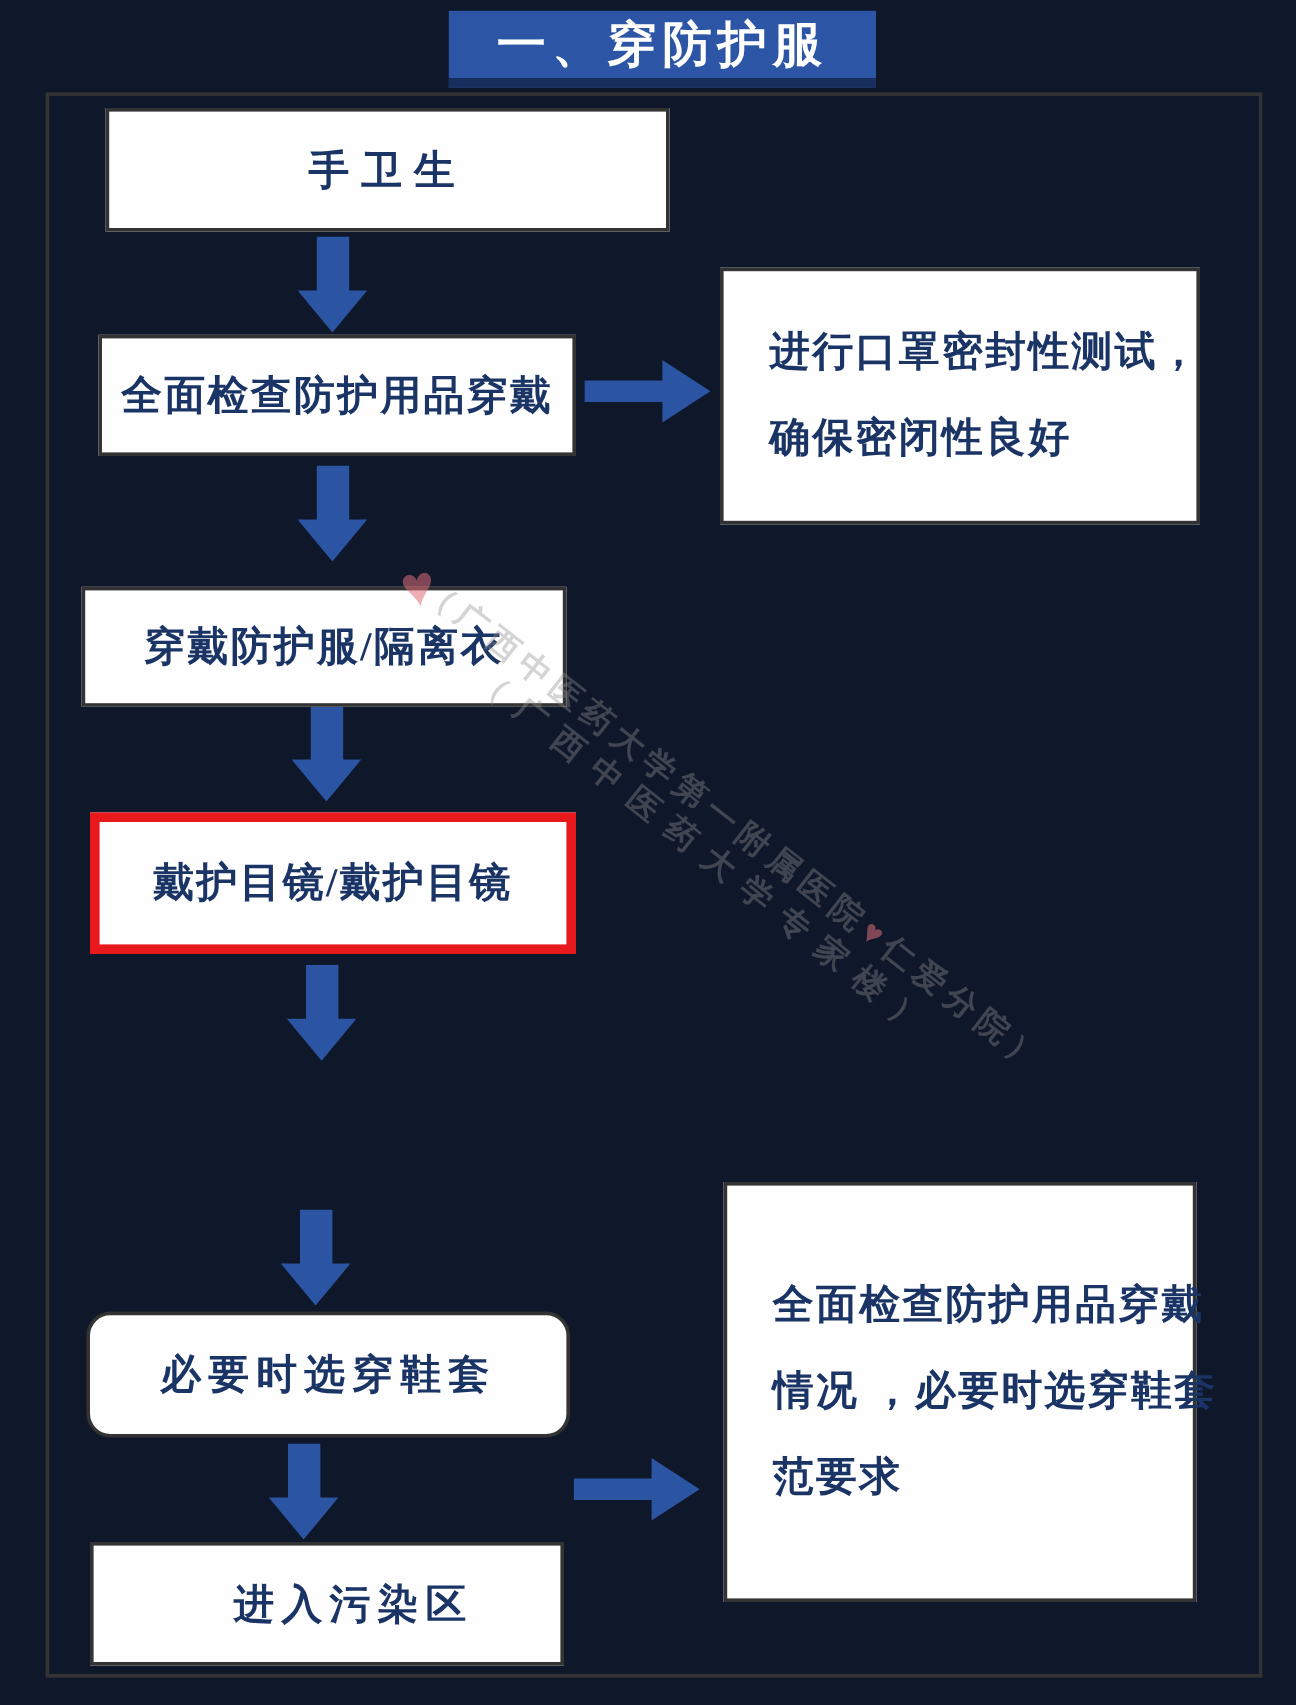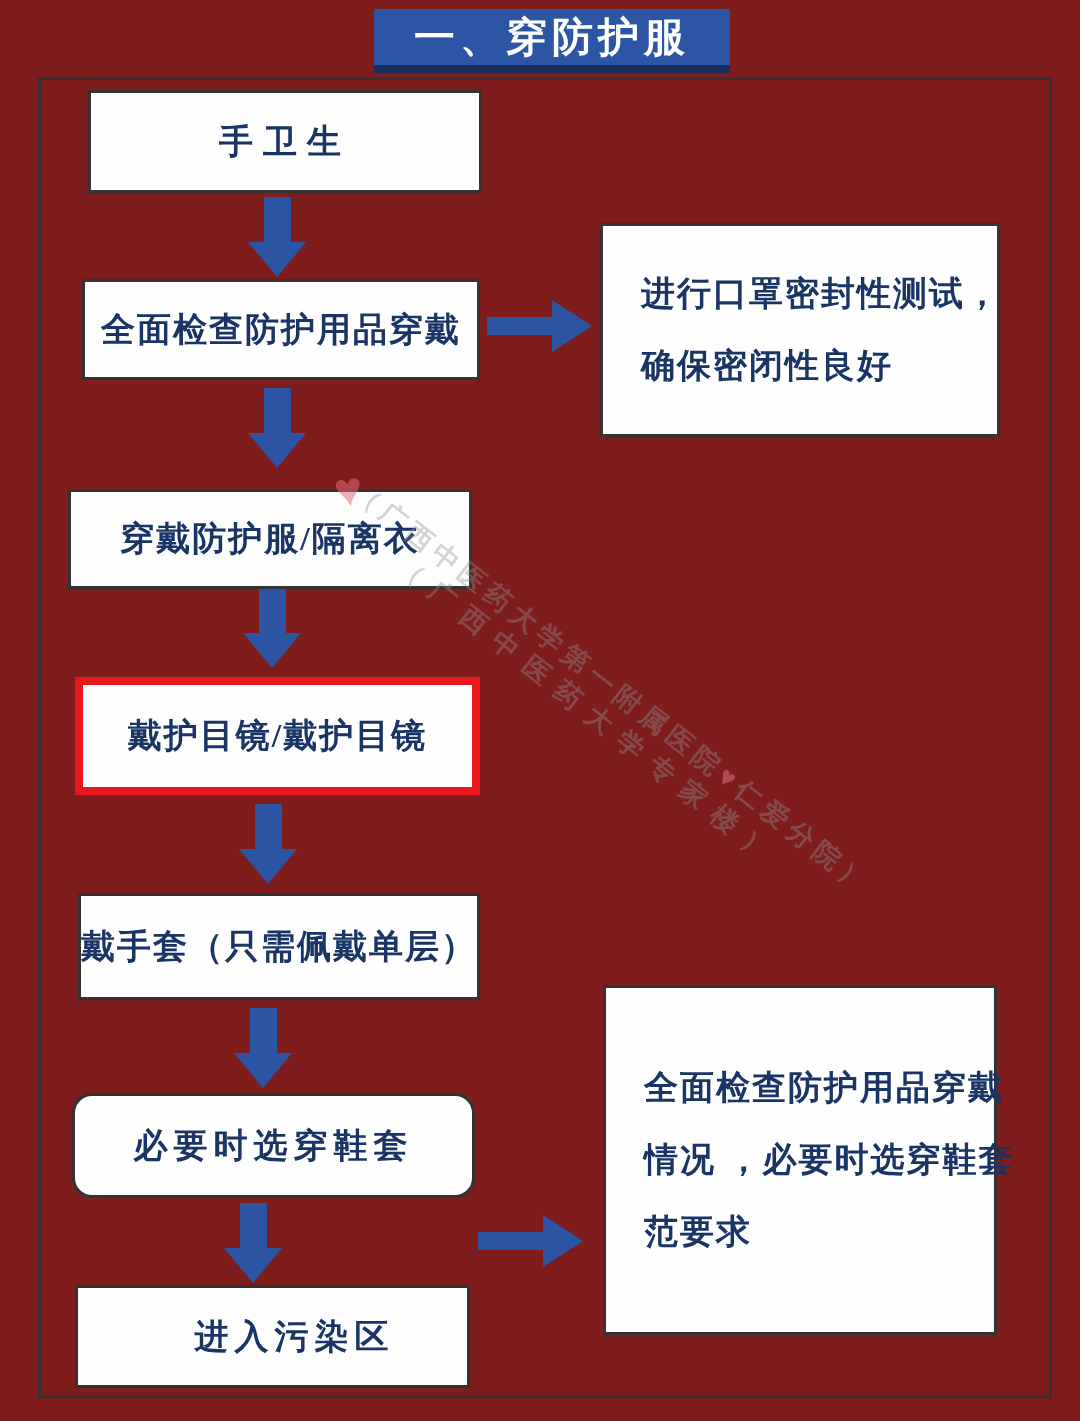--- a/index.html
+++ b/index.html
@@ -1,20 +1,20 @@
 <!DOCTYPE html>
 <html style="--banner-blue: #2c55a5; --banner-shadow: #182f5e; --arrow-blue: #2b54a2; --text-navy: #1b3466; --border-dark: #333333; --highlight-red: #e8191d; --watermark-gray: rgba(145,145,145,0.38); --watermark-pink: rgba(222,110,120,0.55);"><head>
 <meta charset="utf-8">
 <style>
   html, body { margin: 0; padding: 0; background: #ffffff; }
   .stage {
     position: relative;
     width: 1080px;
     height: 1421px;
-    background: #7f1d1d;
+    background: #0f172a;
     overflow: hidden;
     font-family: "Liberation Serif", "DejaVu Serif", serif;
   }
 
   
   .banner {
     position: absolute;
     left: 374px; top: 9px;
     width: 356px; height: 56px;
     background: var(--banner-blue);
@@ -50,21 +50,21 @@
   }
   .flow-box span {
     color: var(--text-navy);
     font-size: 34px;
     font-weight: bold;
     letter-spacing: 2px;
     white-space: nowrap;
   }
   .flow-box.highlight { border: 8px solid var(--highlight-red); }
 
-  .b1 { left: 88px;  top: 90px;   width: 394px; height: 103px; }
+  .b1 { left: 88px;  top: 90px;   width: 470px; height: 103px; }
   .b1 span { letter-spacing: 10px; }
   .b2 { left: 82px;  top: 279px;  width: 398px; height: 101px; }
   .b3 { left: 68px;  top: 489px;  width: 404px; height: 100px; }
   .b4 { left: 75px;  top: 677px;  width: 405px; height: 118px; }
   .b5 { left: 78px;  top: 893px;  width: 402px; height: 107px; }
   .b6 { left: 72px;  top: 1093px; width: 403px; height: 105px; border-radius: 20px; }
   .b6 span { letter-spacing: 6px; }
   .b7 { left: 75px;  top: 1285px; width: 395px; height: 103px; }
   .b7 span { letter-spacing: 6px; margin-left: 44px; }
 
@@ -133,23 +133,20 @@
   </div>
   <div class="flow-box b2">
     <span>全面检查防护用品穿戴</span>
   </div>
   <div class="flow-box b3">
     <span>穿戴防护服/隔离衣</span>
   </div>
   <div class="flow-box b4 highlight">
     <span>戴护目镜/戴护目镜</span>
   </div>
-  <div class="flow-box b5">
-    <span>戴手套（只需佩戴单层）</span>
-  </div>
   <div class="flow-box b6">
     <span>必要时选穿鞋套</span>
   </div>
   <div class="flow-box b7">
     <span>进入污染区</span>
   </div>
 
   <div class="side-box s1">
     <div class="line">进行口罩密封性测试，</div>
     <div class="line">确保密闭性良好</div>

